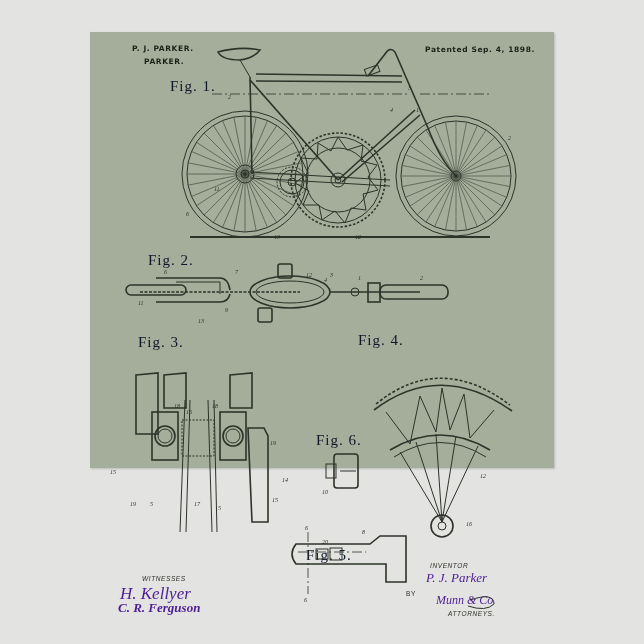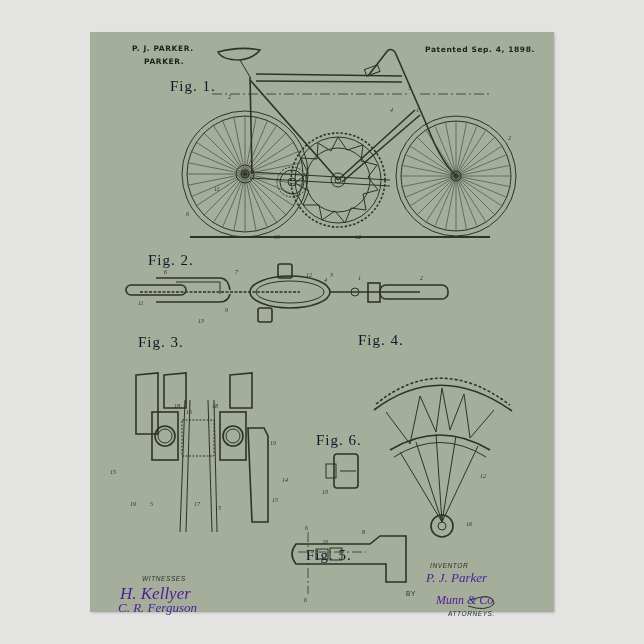--- a/index.html
+++ b/index.html
@@ -1,17 +1,17 @@
 <!DOCTYPE html>
 <html><head>
 <meta charset="utf-8">
 <style>
   html, body { margin:0; padding:0; }
   body { width:644px; height:644px; background:#e3e3e2; position:relative; overflow:hidden; font-family:"Liberation Sans", sans-serif; }
-  .poster { position:absolute; left:90px; top:32px; width:464px; height:580px; background:#a4ae9b; box-shadow: 1px 1px 2px rgba(0,0,0,0.18); }
+  .poster { position:absolute; left:90px; top:32px; width:464px; height:436px; background:#a4ae9b; box-shadow: 1px 1px 2px rgba(0,0,0,0.18); }
   .hdr { position:absolute; font-family:"DejaVu Sans", sans-serif; font-weight:bold; color:#1c2118; font-size:7.5px; letter-spacing:0.6px; }
   .fig { position:absolute; font-family:"Liberation Serif", serif; color:#0f172a; font-size:15px; letter-spacing:1px; }
   .caption { position:absolute; font-family:"Liberation Sans", sans-serif; font-style:italic; color:#2a3026; font-size:6.5px; letter-spacing:0.6px; }
   .sig { position:absolute; font-family:"Liberation Serif", serif; font-style:italic; color:#4c1d95; }
   svg.art { position:absolute; left:0; top:0; }
   .ln { stroke:#2d3329; fill:none; stroke-width:1; }
   .ln2 { stroke:#2d3329; fill:none; stroke-width:1.6; }
   .thin { stroke:#2d3329; fill:none; stroke-width:0.6; }
   .dash { stroke:#2d3329; fill:none; stroke-width:0.8; stroke-dasharray:10 3 2 3; }
   .num { font-family:"Liberation Serif", serif; font-style:italic; font-size:6px; fill:#2d3329; }
@@ -27,21 +27,21 @@
 
   <div class="fig" style="left:80px; top:46px;">Fig. 1.</div>
   <div class="fig" style="left:58px; top:220px;">Fig. 2.</div>
   <div class="fig" style="left:48px; top:302px;">Fig. 3.</div>
   <div class="fig" style="left:256px; top:300px;margin-left:12px;">Fig. 4.</div>
   <div class="fig" style="left:226px; top:400px;">Fig. 6.</div>
   <div class="fig" style="left:216px; top:515px;">Fig. 5.</div>
 
   <div class="caption" style="left:52px; top:543px;">WITNESSES</div>
   <div class="sig" style="left:30px; top:552px; font-size:17px;">H. Kellyer</div>
-  <div class="sig" style="left:28px; top:568px; font-size:13px;">C. R. Ferguson</div>
+  <div class="sig" style="left:28px; top:568px; font-size:13px;font-weight:bold;">C. R. Ferguson</div>
 
   <div class="caption" style="left:340px; top:530px;">INVENTOR</div>
   <div class="sig" style="left:336px; top:538px; font-size:13px;">P. J. Parker</div>
   <div class="caption" style="left:316px; top:558px; font-style:normal;">BY</div>
   <div class="sig" style="left:346px; top:561px; font-size:12px;">Munn &amp; Co</div>
   <div class="caption" style="left:358px; top:578px;">ATTORNEYS.</div>
 
   <svg class="art" width="464" height="580" viewBox="0 0 464 580">
     <defs>
       <g id="spokes62">

